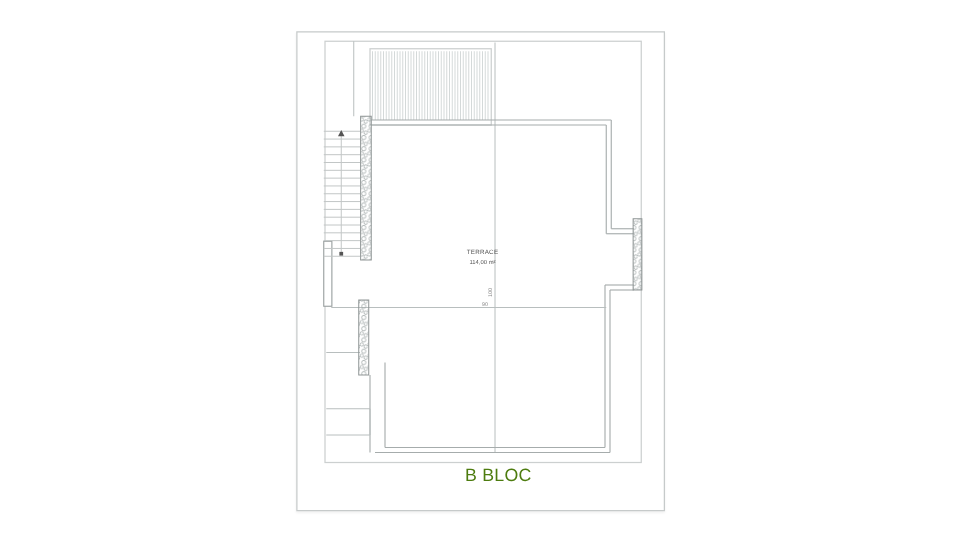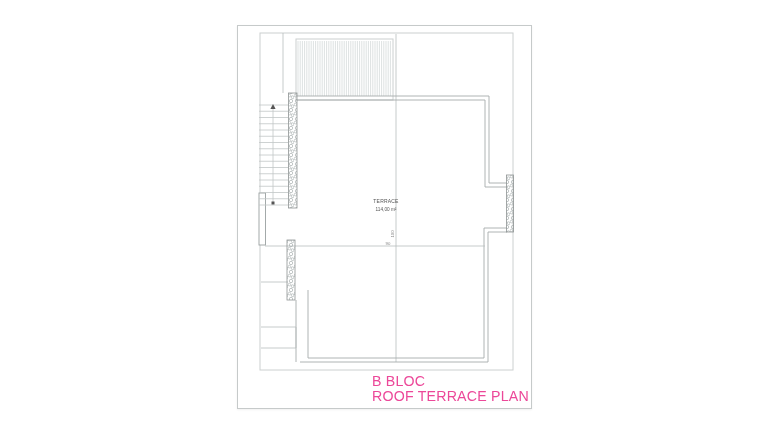--- a/index.html
+++ b/index.html
@@ -14,21 +14,21 @@
   .m{stroke:#a6acac;stroke-width:0.9;fill:none;}
   .t{stroke:#c2c6c6;stroke-width:0.8;fill:none;}
   .slat{stroke:#c6cccc;stroke-width:0.6;fill:none;}
   .hatch{stroke:#8f9595;stroke-width:0.8;fill:url(#pebble);}
   .wallseg{stroke:#9aa0a0;stroke-width:0.9;fill:#ffffff;}
   .dk{fill:#555;stroke:none;}
   text{font-family:"Liberation Sans", sans-serif;}
   .room-txt{fill:#555;font-size:5px;letter-spacing:0.2px;}
   .area-txt{fill:#555;font-size:4.7px;}
   .dim-txt{fill:#888;font-size:4.3px;}
-  .title-block{position:absolute;left:372px;top:374px;color:#ec4899;
+  .title-block{position:absolute;left:372px;top:374px;color:#4d7c0f;
                font-size:14.2px;line-height:15px;letter-spacing:0.2px;white-space:nowrap;}
 </style>
 </head>
 <body>
 
 <div class="canvas">
 
   <div class="sheet"></div>
 
   <svg id="plan" class="plan" viewBox="0 0 768 439">
@@ -131,16 +131,15 @@
       <polygon points="270.4,109 275.6,109 273,104" class="dk"></polygon>
       <rect x="271.5" y="201.5" width="3" height="3" class="dk"></rect>
       <text class="room-txt" x="386" y="203" text-anchor="middle">TERRACE</text>
     <text class="area-txt" x="386" y="211" text-anchor="middle">114,00 m²</text>
     <text class="dim-txt" x="391.5" y="236" text-anchor="middle" transform="rotate(-90 391.5 234)">100</text>
     <text class="dim-txt" x="388" y="245" text-anchor="middle">90</text>
   </svg>
 
   <div class="title-block">
     <div>B BLOC</div>
-    <div>ROOF TERRACE PLAN</div>
   </div>
 
 </div>
 
 </body></html>

